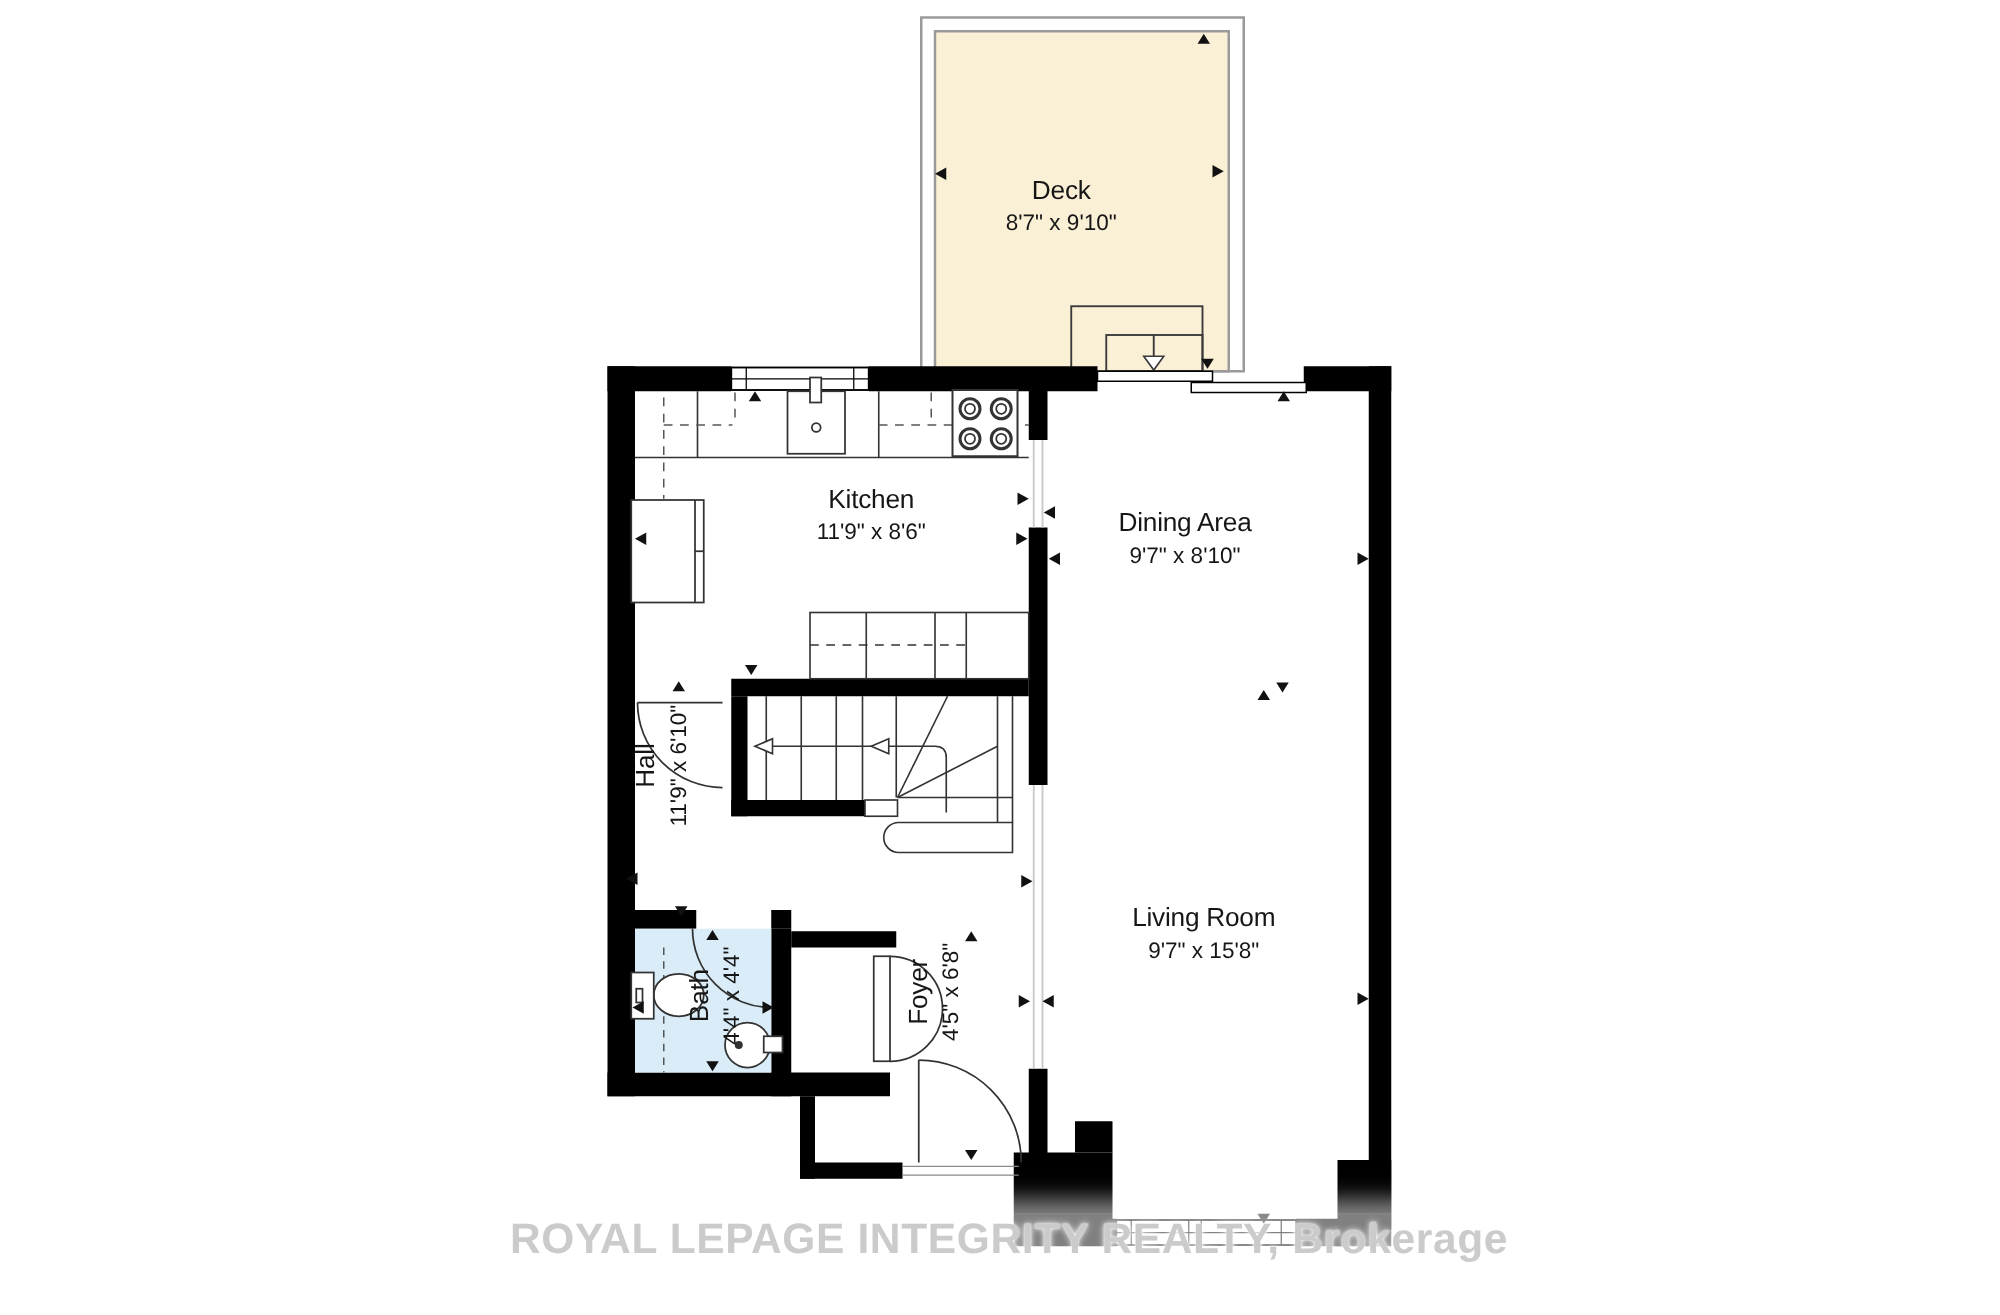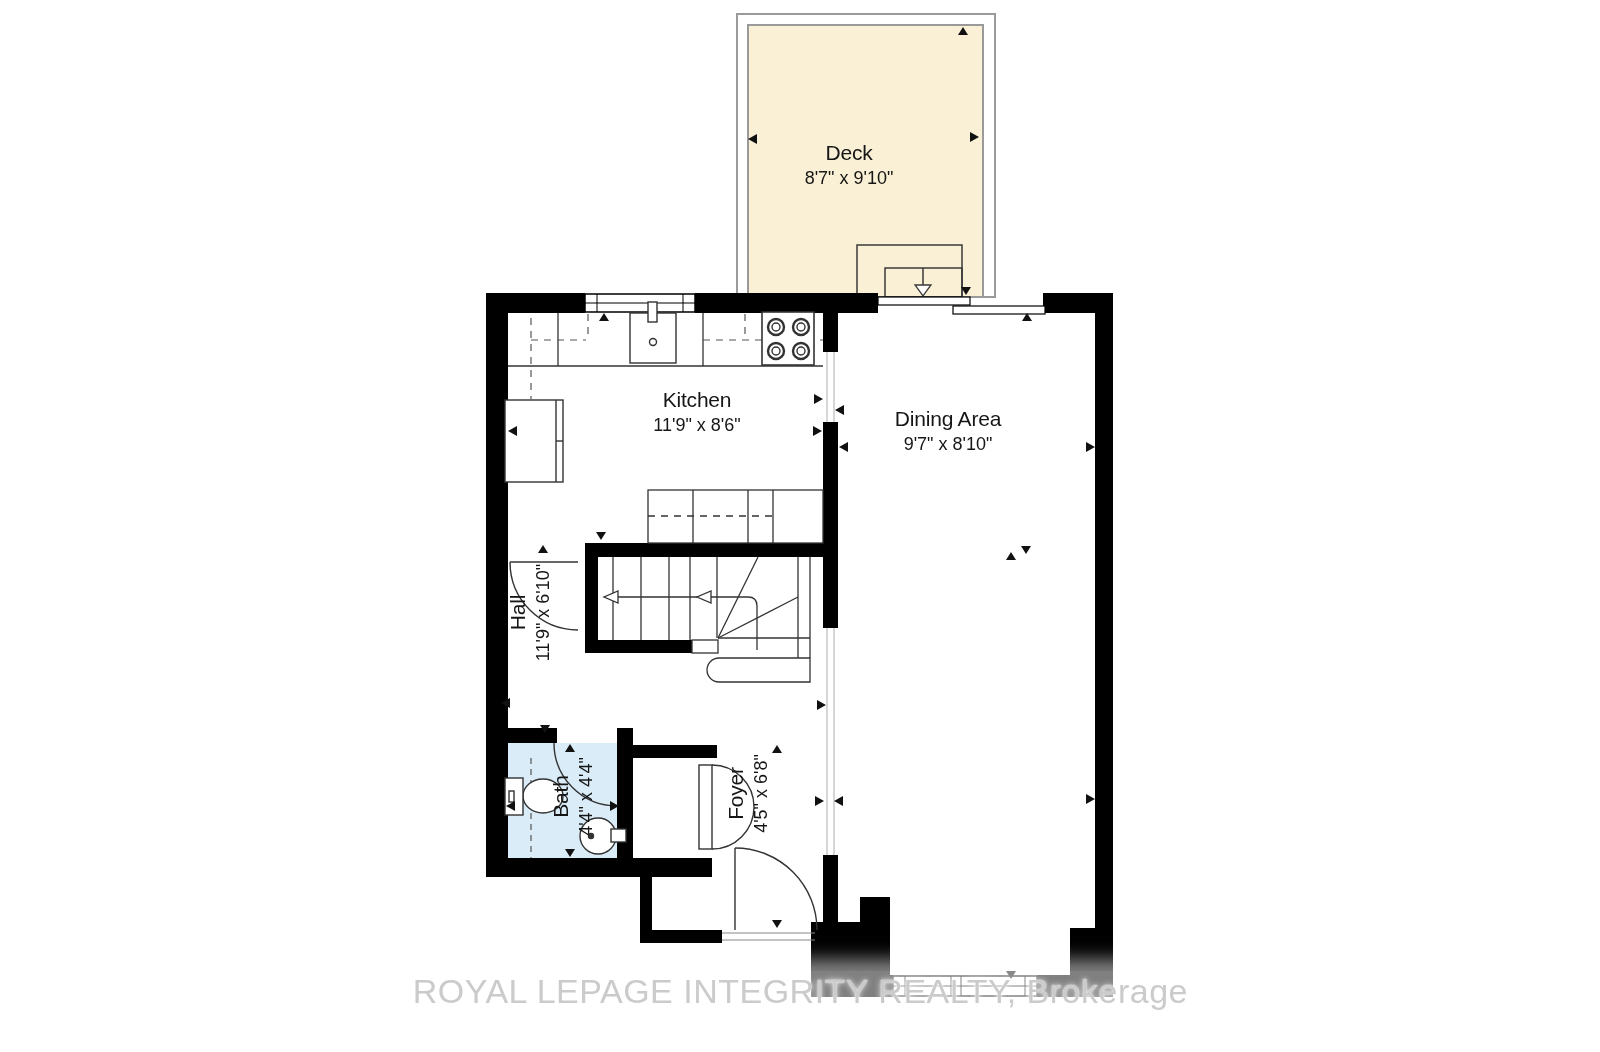--- a/index.html
+++ b/index.html
@@ -6,24 +6,24 @@
   .stage{position:relative;width:1600px;height:1052px;background:#ffffff;overflow:hidden;
          font-family:"Liberation Sans",sans-serif;padding-left:48px;}
   svg.plan{position:absolute;left:0;top:0;z-index:1;}
   .room-label{position:absolute;text-align:center;color:#161616;z-index:2;}
   .room-label .rname{font-size:21px;letter-spacing:-0.2px;line-height:25px;}
   .room-label .rdims{font-size:18px;margin-top:2px;line-height:22px;}
   .rot{transform:rotate(-90deg);}
   .logo{position:absolute;left:22px;top:10px;width:190px;z-index:3;}
   .logo-text{font-size:30px;color:#b2b2b2;letter-spacing:2px;margin-top:8px;}
   .brokerage{position:absolute;left:408px;top:971px;width:780px;height:40px;line-height:40px;
-             text-align:right;font-size:34px;color:#cbcbcb;letter-spacing:0.5px;white-space:nowrap;
+             text-align:left;font-size:34px;color:#cbcbcb;letter-spacing:0.5px;white-space:nowrap;
              z-index:3;background:rgba(255,255,255,0.5);
              box-shadow:0 0 16px 12px rgba(255,255,255,0.5);
-             text-shadow:0 0 2px #ffffff,0 0 6px #ffffff;}
+             text-shadow:0 0 2px #ffffff,0 0 6px #ffffff;font-weight:bold;}
 </style>
 </head>
 <body>
 
 <div class="stage">
 
   <svg class="plan" width="1600" height="1052" viewBox="0 0 1600 1052">
 
     <g>
       <rect x="737" y="14" width="258" height="283" fill="none" stroke="#9a9a9a" stroke-width="2"></rect>
@@ -236,17 +236,21 @@
   <div class="room-label rot" style="left:497px;top:772px;width:150px;">
     <div class="rname">Bath</div>
     <div class="rdims">4'4" x 4'4"</div>
   </div>
 
   <div class="room-label rot" style="left:672px;top:769px;width:150px;">
     <div class="rname">Foyer</div>
     <div class="rdims">4'5" x 6'8"</div>
   </div>
 
+  <div class="room-label" style="left:853px;top:722px;width:220px;">
+    <div class="rname">Living Room</div>
+    <div class="rdims">9'7" x 15'8"</div>
+  </div>
 
 
   <div class="brokerage">ROYAL LEPAGE INTEGRITY REALTY, Brokerage</div>
 
 </div>
 
 </body></html>

